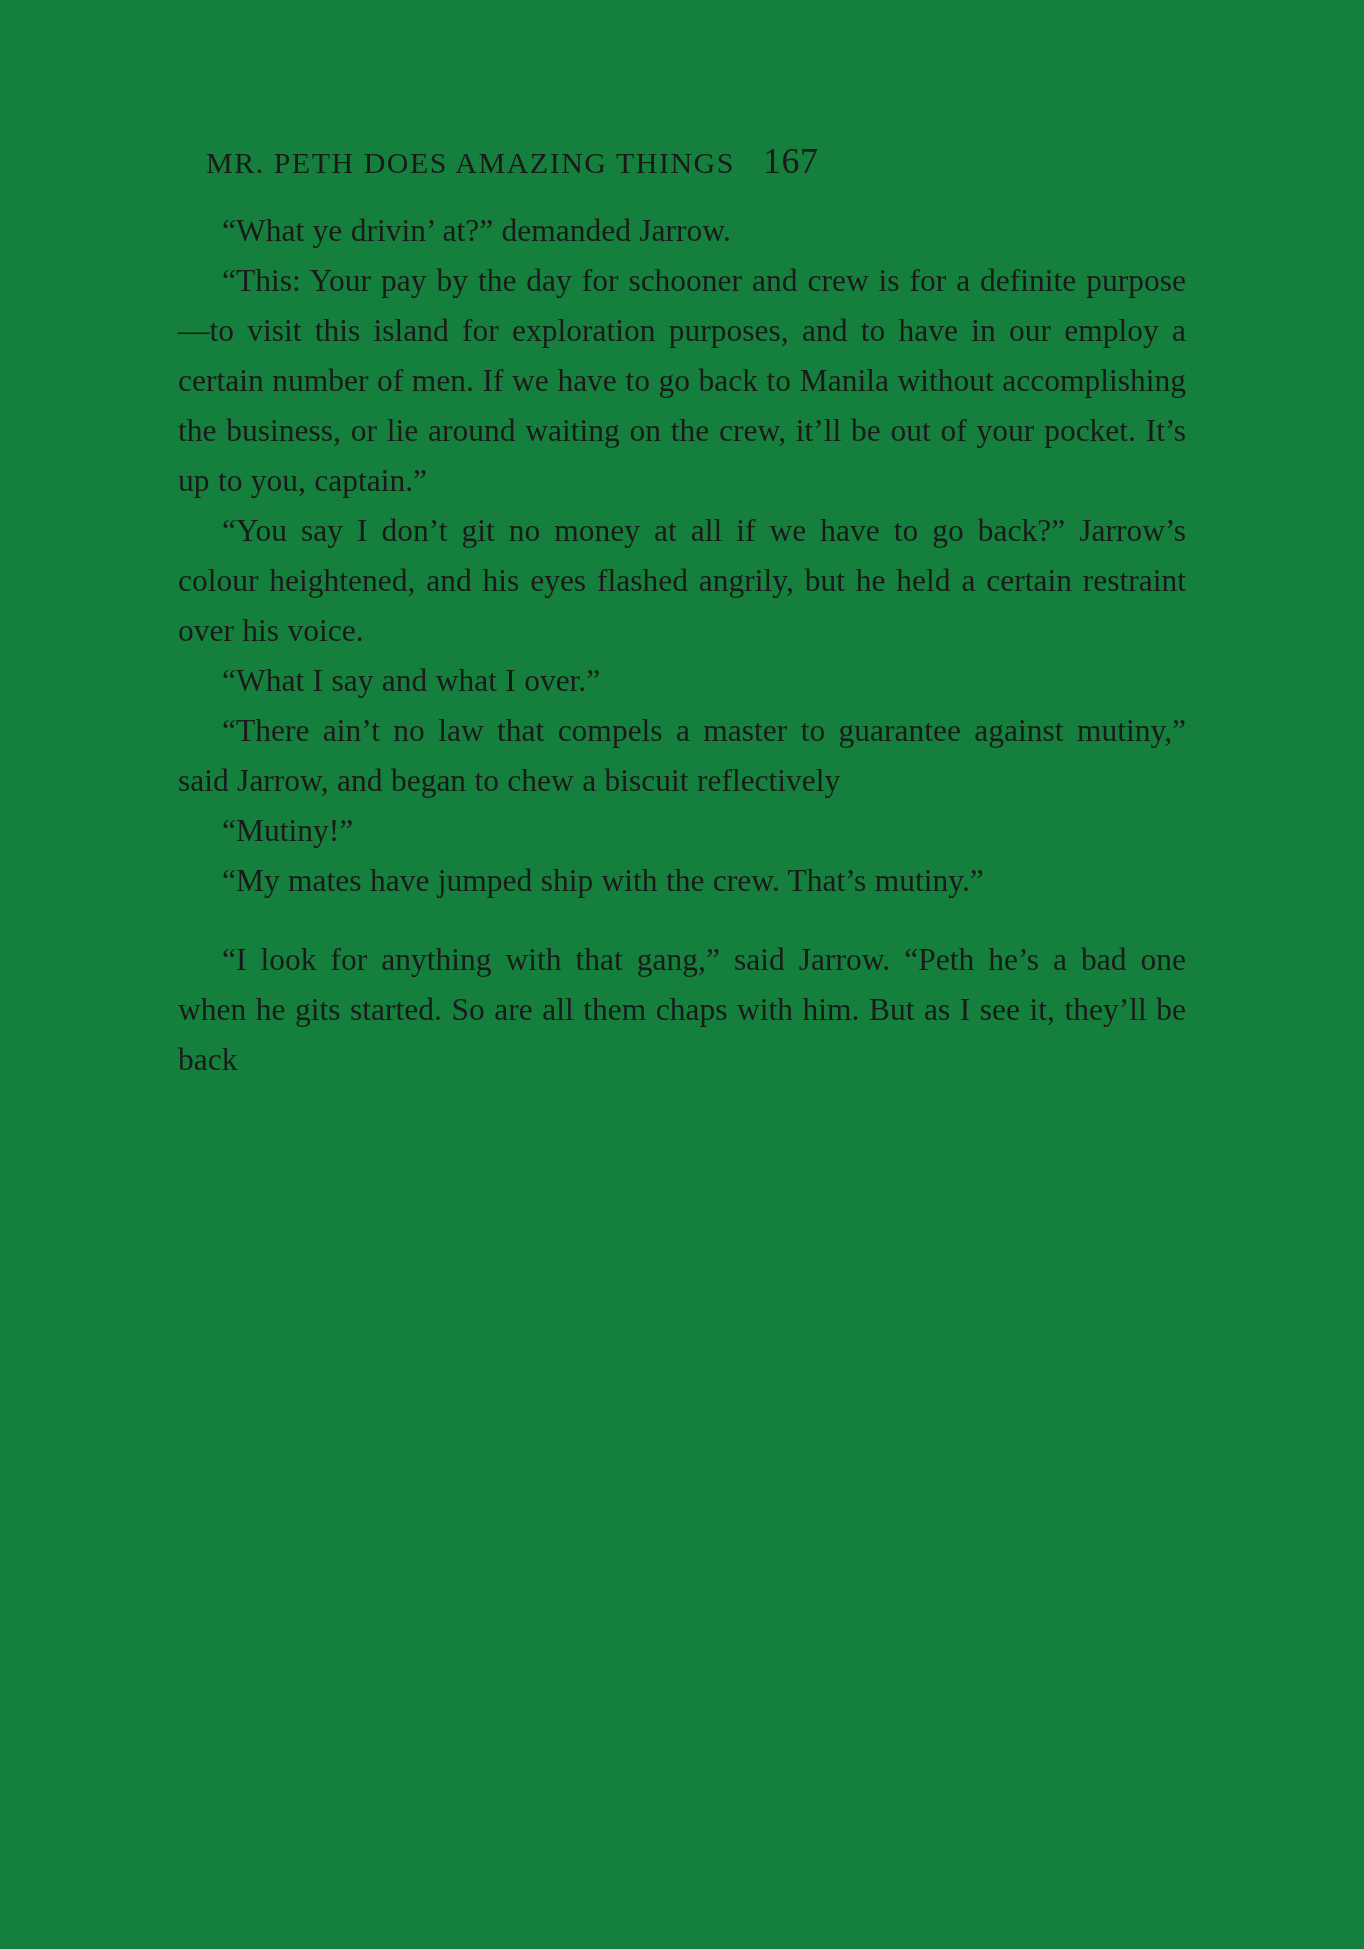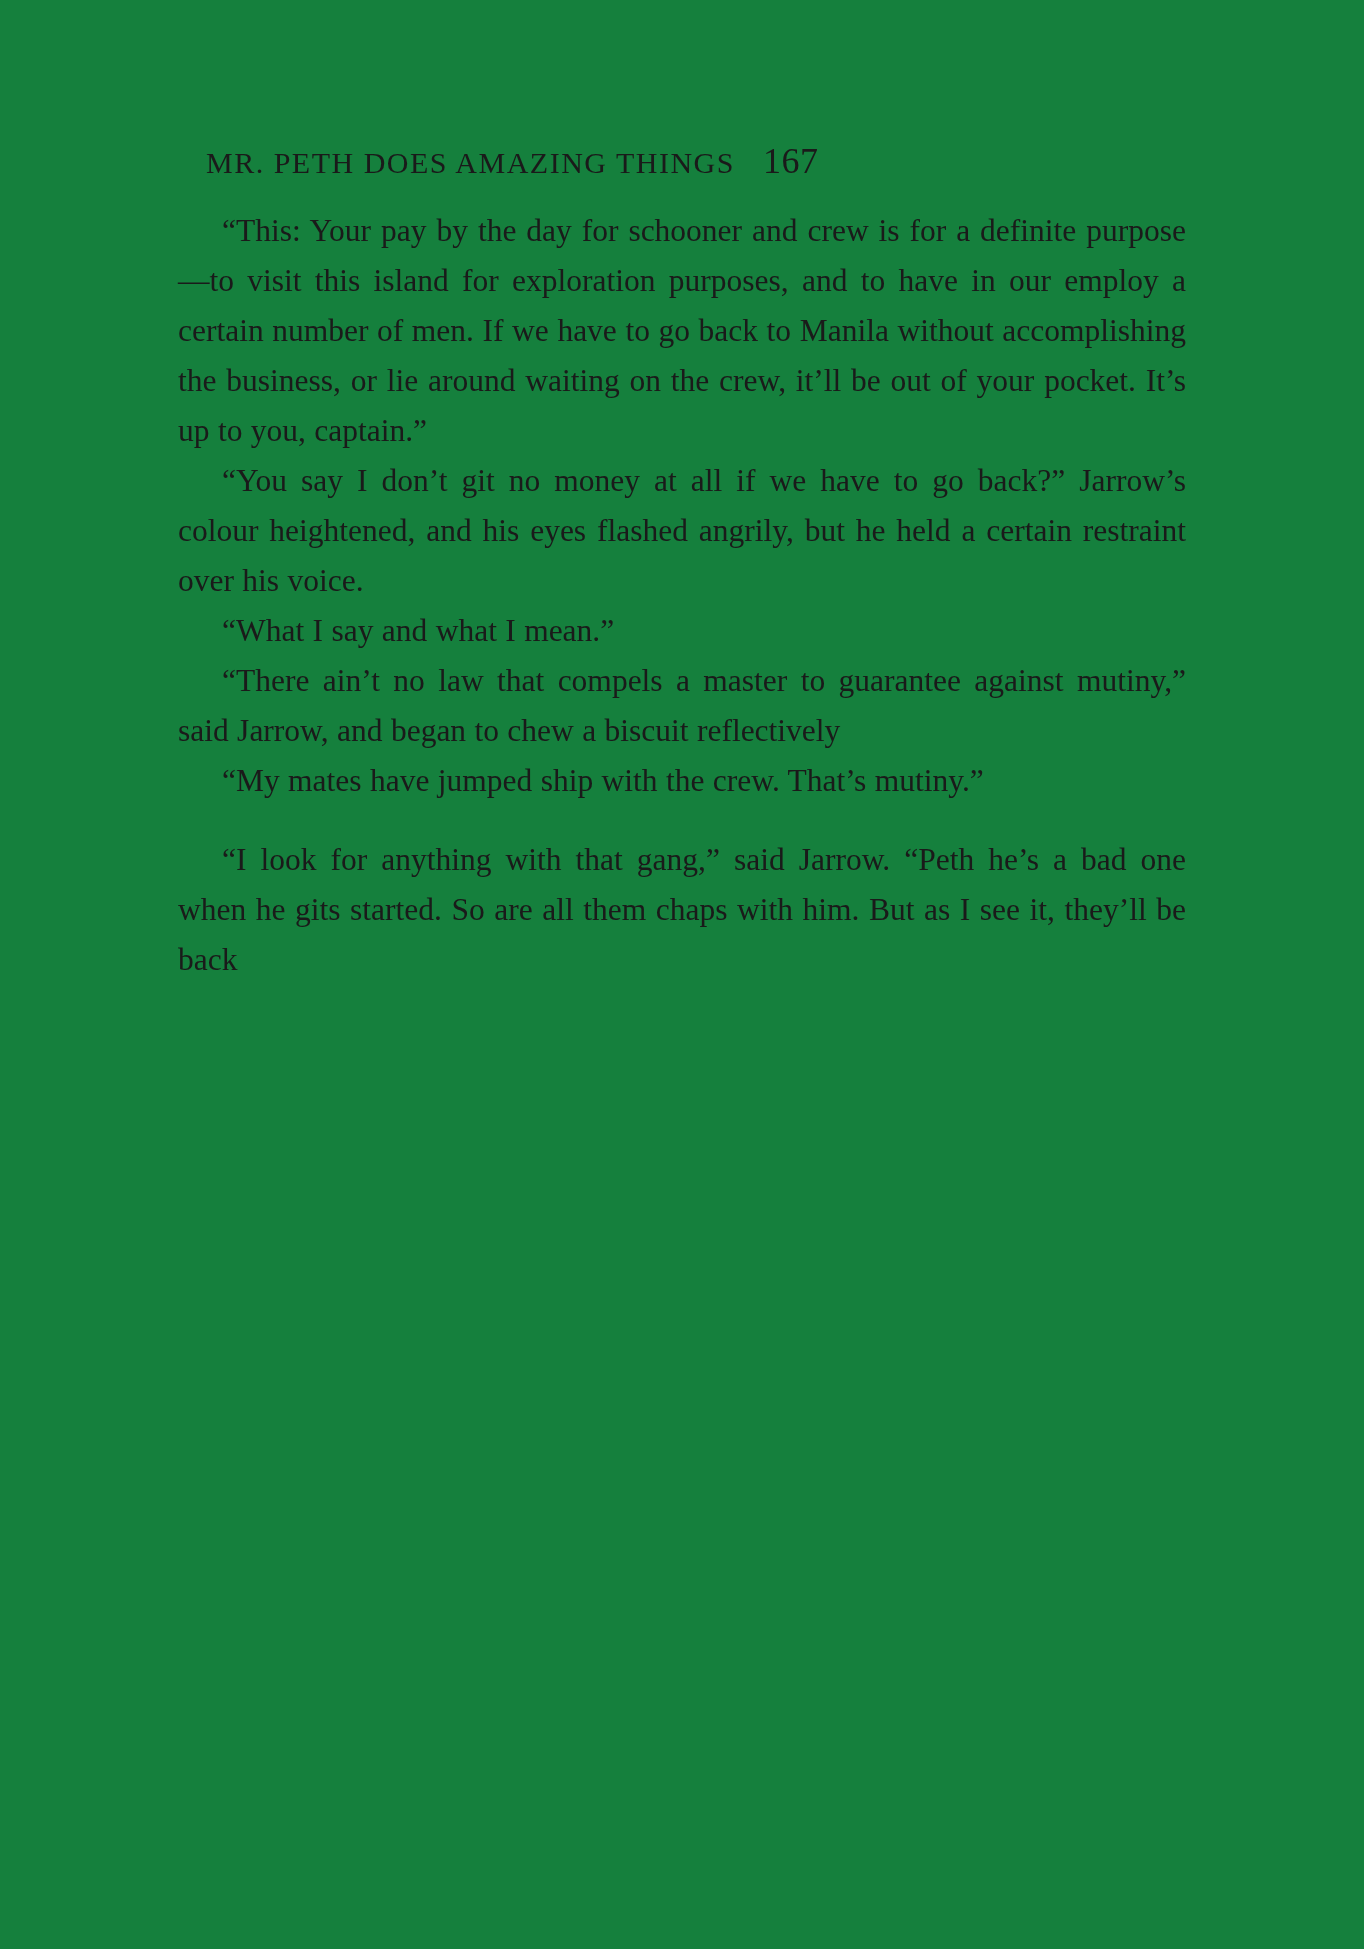--- a/index.html
+++ b/index.html
@@ -69,21 +69,23 @@
 <body>
 
 <div class="page">
   <div class="text-block">
 
     <div class="running-head">
       <span class="title">MR. PETH DOES AMAZING THINGS</span>
       <span class="folio">167</span>
     </div>
 
+    <p class="para short">“What ye drivin’ at?” demanded Jarrow.</p>
     <p class="para">“This: Your pay by the day for schooner and crew is for a definite purpose—to visit this island for exploration purposes, and to have in our employ a certain number of men. If we have to go back to Manila without accomplishing the business, or lie around waiting on the crew, it’ll be out of your pocket. It’s up to you, captain.”</p>
     <p class="para">“You say I don’t git no money at all if we have to go back?” Jarrow’s colour heightened, and his eyes flashed angrily, but he held a certain restraint over his voice.</p>
-    <p class="para short">“What I say and what I mean.”</p>
+    <p class="para short">“What I say and what I over.”</p>
     <p class="para">“There ain’t no law that compels a master to guarantee against mutiny,” said Jarrow, and began to chew a biscuit reflectively</p>
+    <p class="para short">“Mutiny!”</p>
     <p class="para">“My mates have jumped ship with the crew. That’s mutiny.”</p>
     <p class="para last">“I look for anything with that gang,” said Jarrow. “Peth he’s a bad one when he gits started. So are all them chaps with him. But as I see it, they’ll be back</p>
 
   </div>
 </div>
 
 </body></html>

